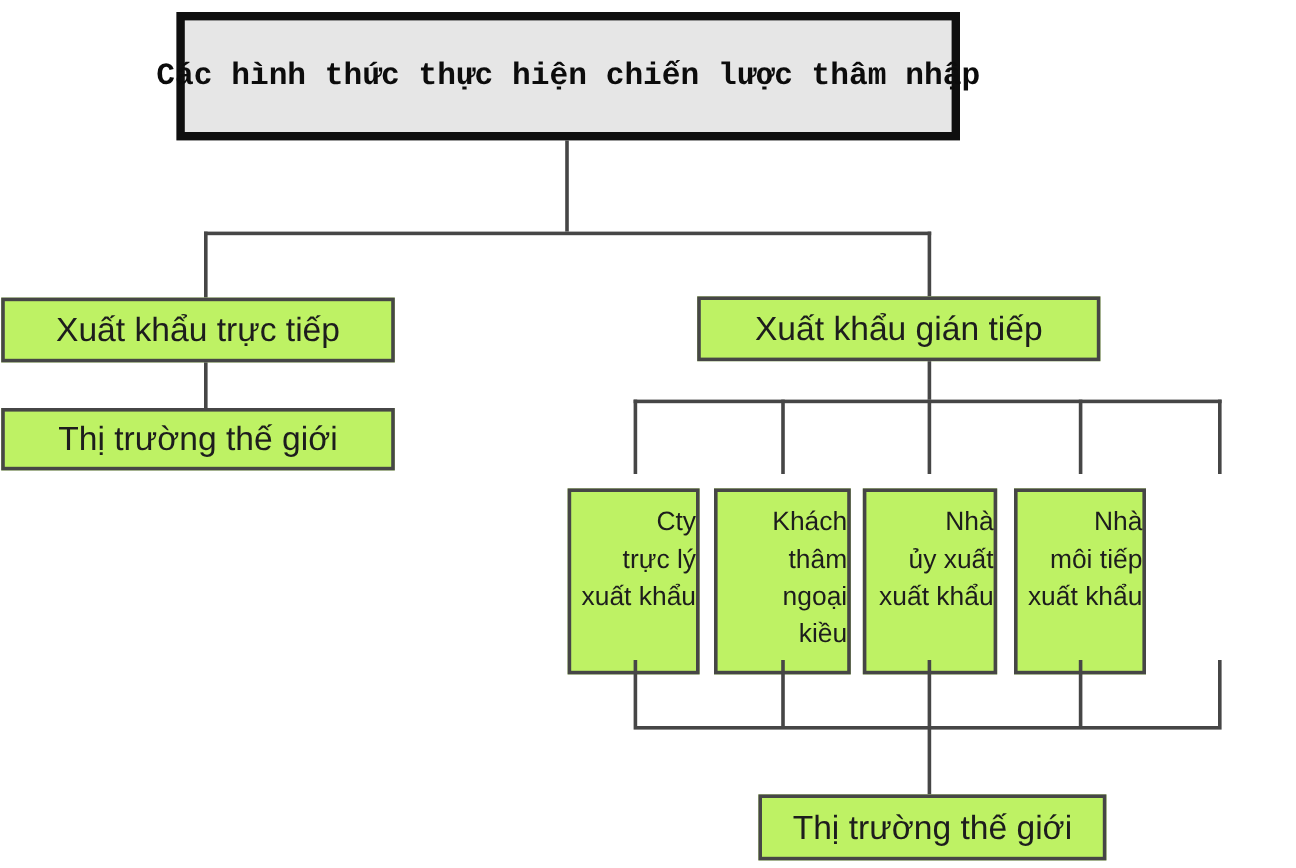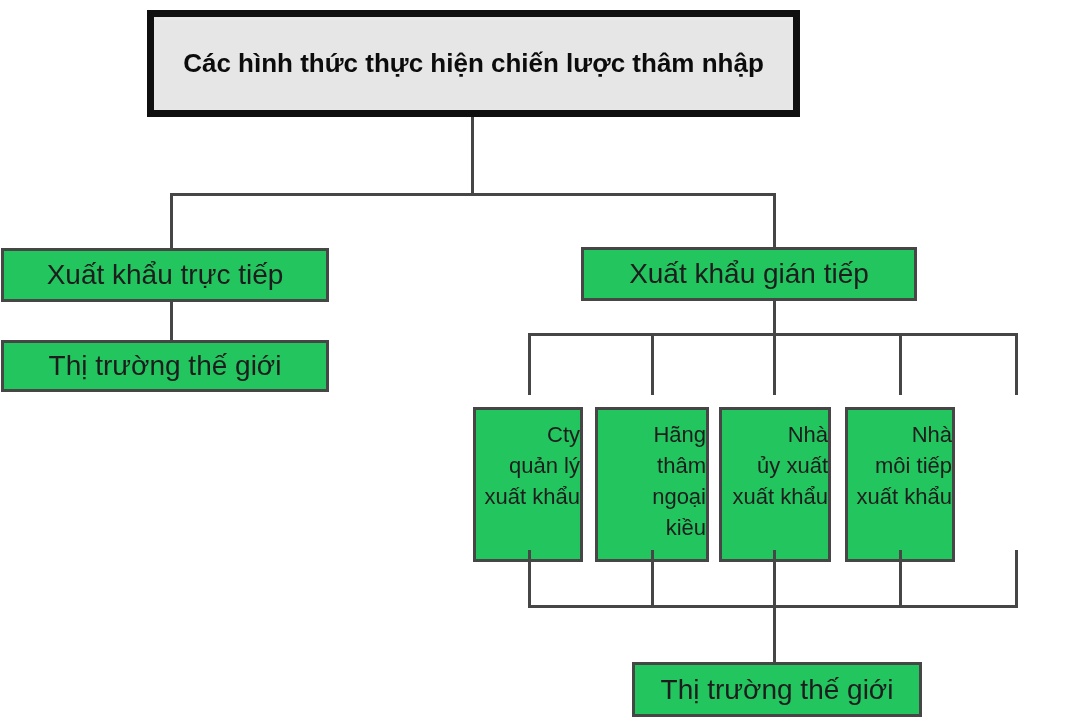--- a/index.html
+++ b/index.html
@@ -6,23 +6,24 @@
   .canvas{
     position:relative;width:1080px;height:723px;background:#ffffff;
     font-family:"Liberation Sans",sans-serif;overflow:hidden;
   }
   .title-box{
     position:absolute;left:147px;top:10px;width:653px;height:107px;
     box-sizing:border-box;background:#e6e6e6;border:7px solid #0f0f0f;
     display:flex;flex-direction:column;align-items:center;justify-content:center;
     font-weight:bold;font-size:26px;line-height:33px;color:#0c0c0c;text-align:center;
     white-space:nowrap;
+    font-family:Liberation Mono, monospace;
   }
   .node{
-    position:absolute;box-sizing:border-box;background:#22c55e;border:3px solid #464646;
+    position:absolute;box-sizing:border-box;background:#bef264;border:3px solid #464646;
     color:#1d1d1d;display:flex;align-items:center;justify-content:center;
     font-size:28px;text-align:center;white-space:nowrap;
   }
   .node.small{
     font-size:22px;line-height:31px;flex-direction:column;
     justify-content:flex-start;align-items:flex-end;padding-top:9px;margin-top:12px;
   }
   .hline,.vline{position:absolute;background:#464646;}
   .hline{height:3px;}
   .vline{width:3px;}
@@ -56,25 +57,25 @@
   <div class="vline" style="left:773px;top:301px;height:32px;"></div>
   <div class="hline" style="left:528px;top:333px;width:490px;"></div>
   <div class="vline" style="left:528px;top:333px;height:62px;"></div>
   <div class="vline" style="left:651px;top:333px;height:62px;"></div>
   <div class="vline" style="left:773px;top:333px;height:62px;"></div>
   <div class="vline" style="left:899px;top:333px;height:62px;"></div>
   <div class="vline" style="left:1015px;top:333px;height:62px;"></div>
 
   <div class="node small" style="left:473px;top:395px;width:110px;height:155px;">
     <div>Cty</div>
-    <div>quản lý</div>
+    <div>trực lý</div>
     <div>xuất khẩu</div>
   </div>
   <div class="node small" style="left:595px;top:395px;width:114px;height:155px;">
-    <div>Hãng</div>
+    <div>Khách</div>
     <div>thâm</div>
     <div>ngoại</div>
     <div>kiều</div>
   </div>
   <div class="node small" style="left:719px;top:395px;width:112px;height:155px;">
     <div>Nhà</div>
     <div>ủy xuất</div>
     <div>xuất khẩu</div>
   </div>
   <div class="node small" style="left:845px;top:395px;width:110px;height:155px;">

